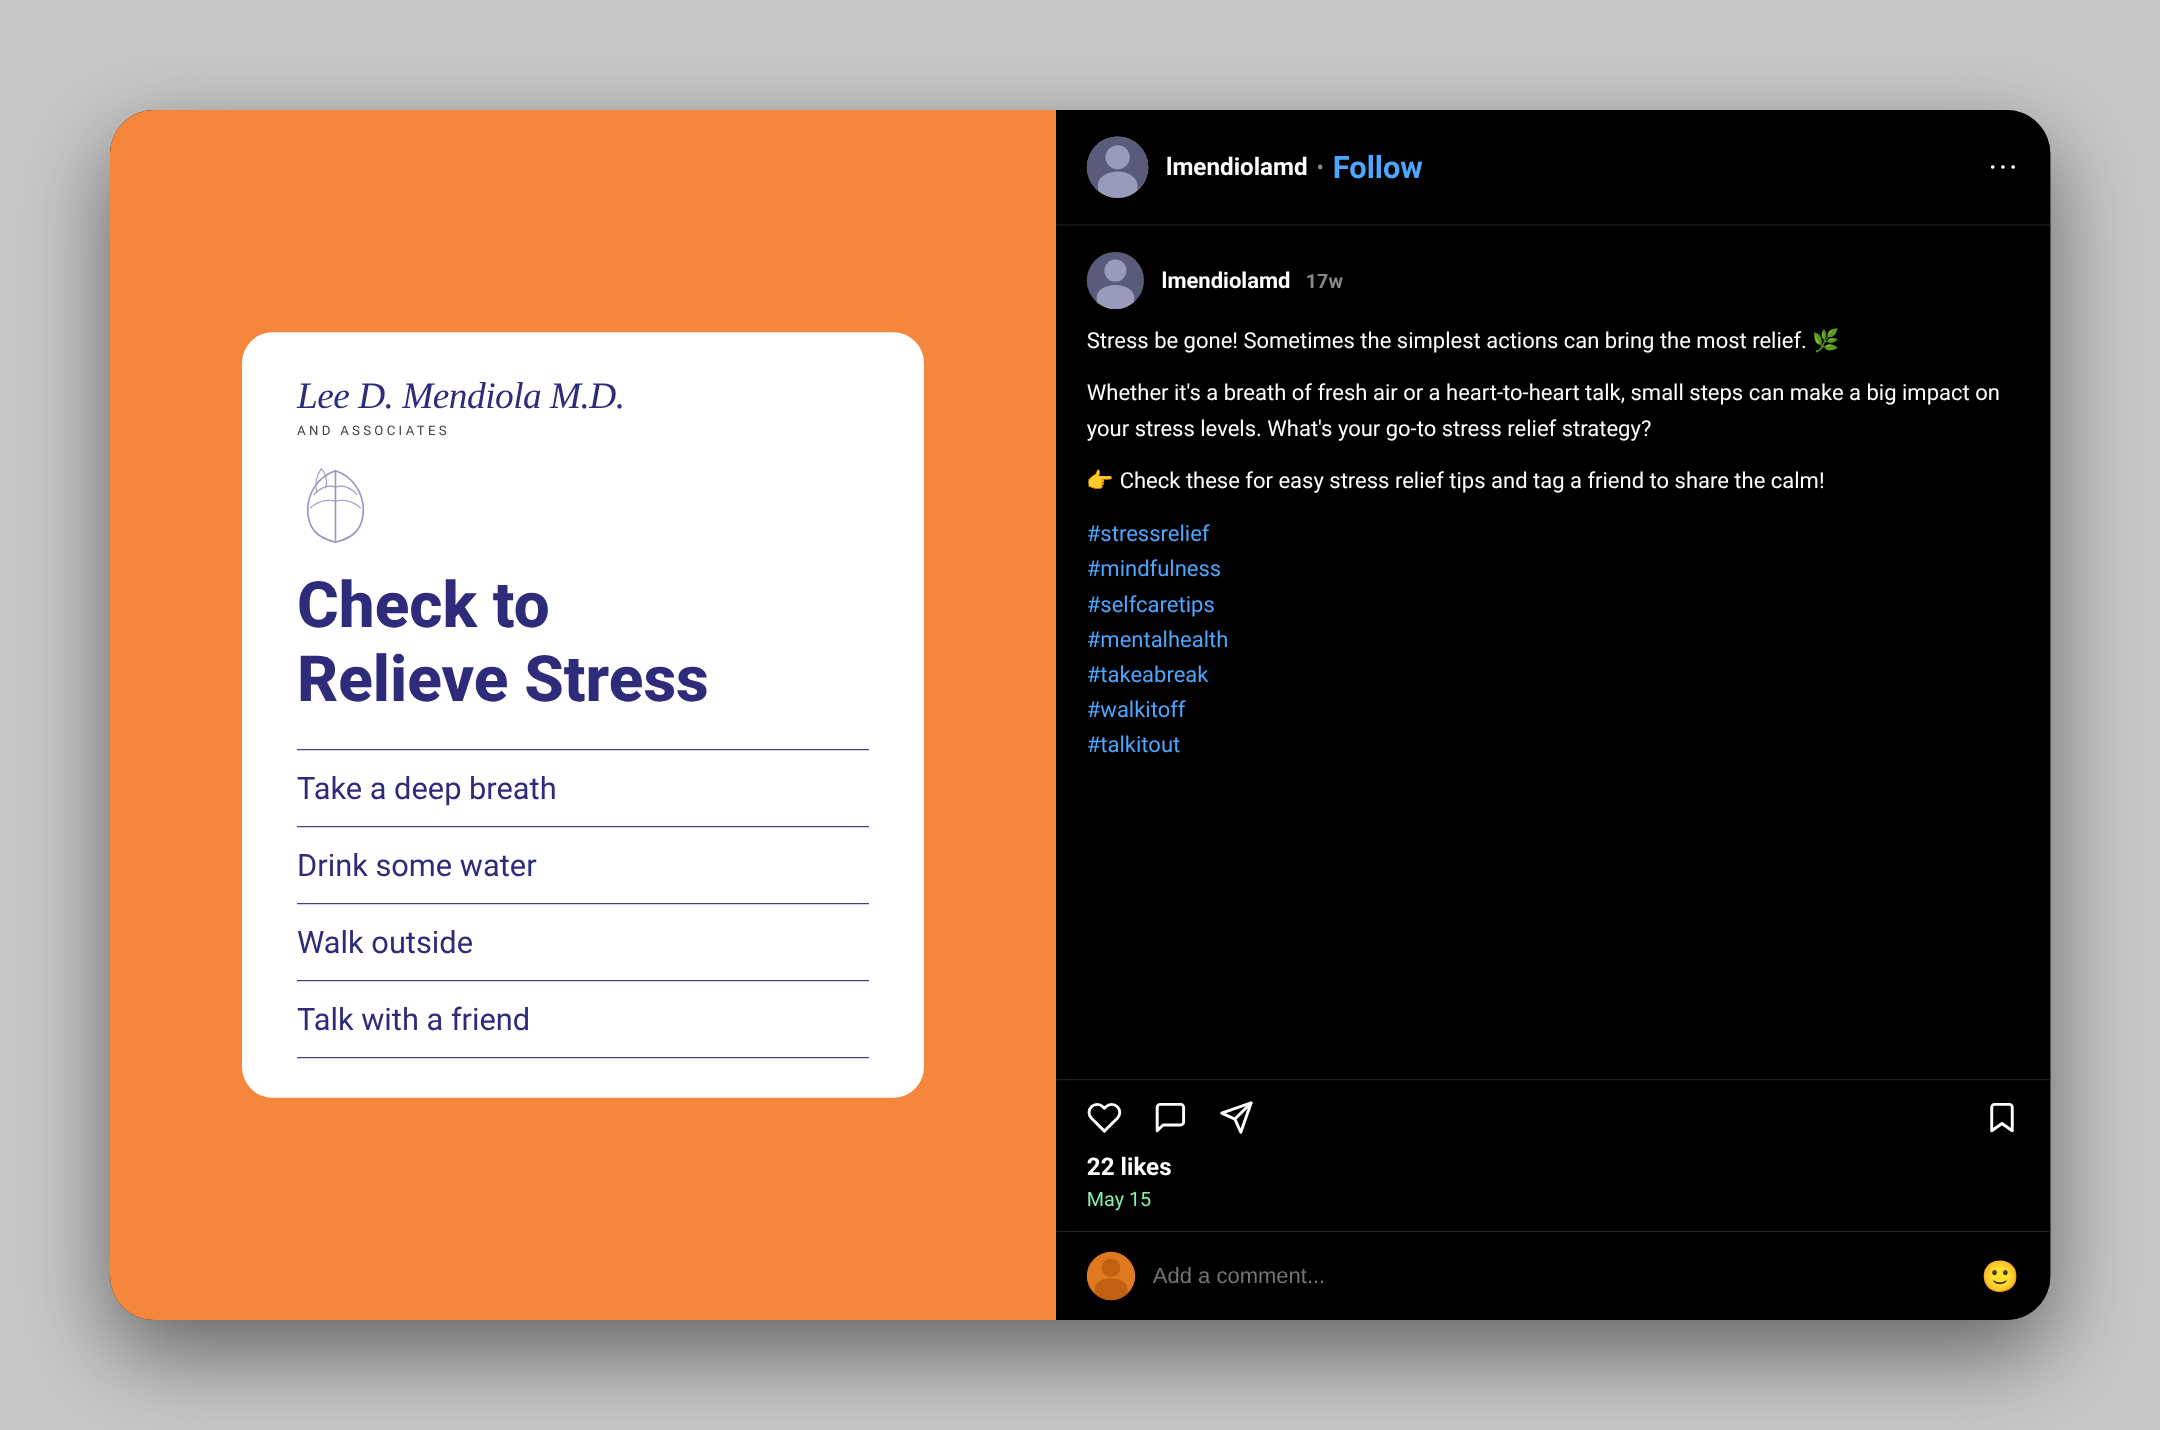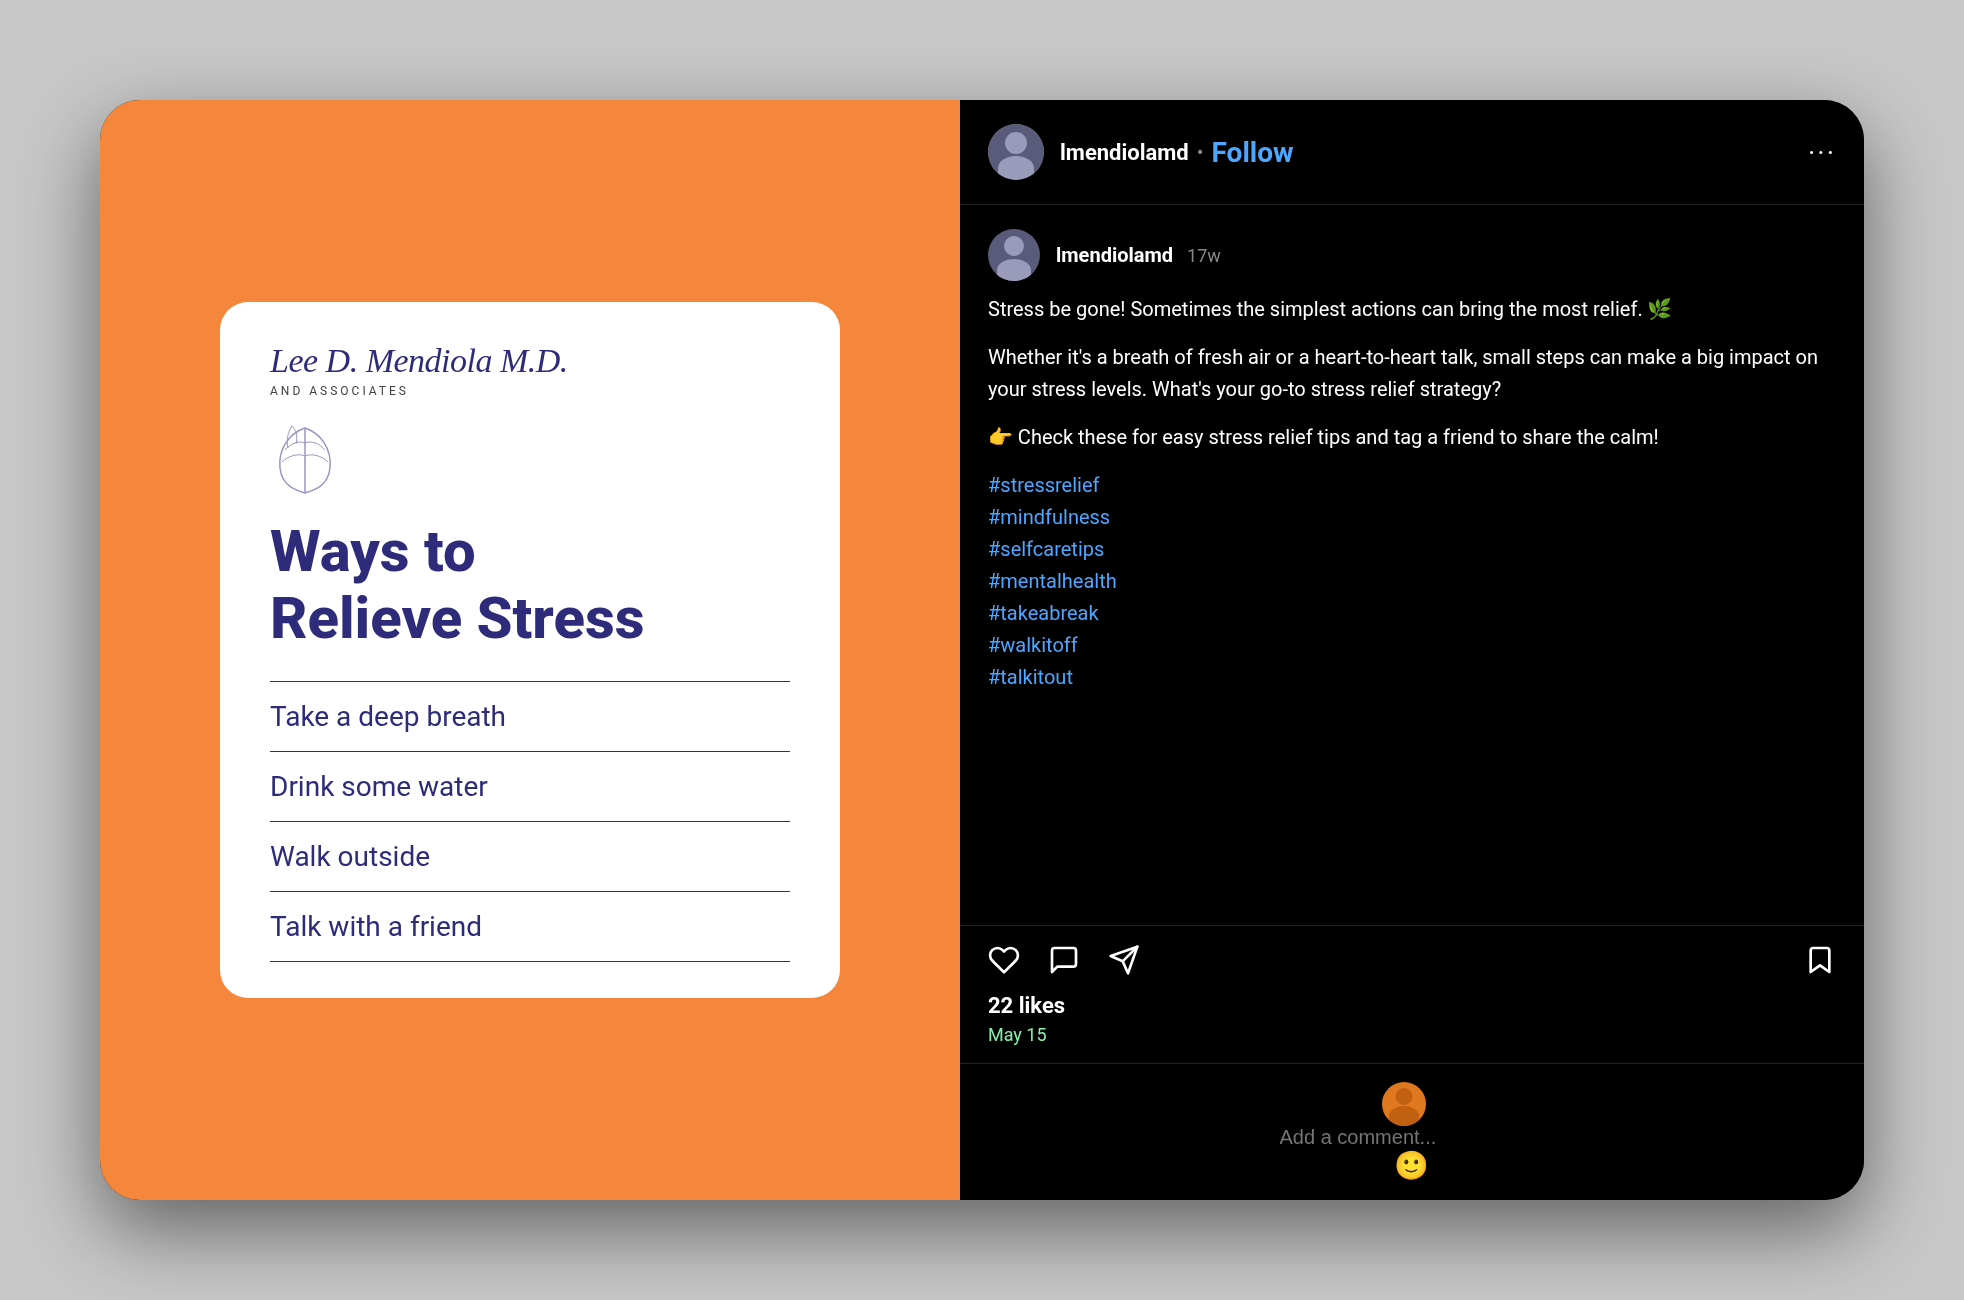--- a/index.html
+++ b/index.html
@@ -204,20 +204,21 @@
     }
     .post-user-info .username {
       font-size: 20px;
       font-weight: 700;
       color: #fff;
     }
     .post-user-info .time {
       font-size: 18px;
       color: #888;
       margin-left: 10px;
+      font-weight: bold;
     }
     .post-text {
       font-size: 20px;
       color: #fff;
       line-height: 1.6;
       margin-bottom: 16px;
     }
     .post-text p {
       margin-bottom: 16px;
     }
@@ -253,21 +254,20 @@
     .post-date {
       font-size: 18px;
       color: #86efac;
     }
     
     .comment-area {
       display: flex;
       align-items: center;
       padding: 18px 28px;
       border-top: 1px solid #222;
-      flex-direction: column;
     }
     .comment-avatar {
       width: 44px;
       height: 44px;
       border-radius: 50%;
       background: #e07820;
       flex-shrink: 0;
       margin-right: 16px;
       display: flex;
       align-items: center;
@@ -343,21 +343,21 @@
           <path d="M35 25 C28 22, 20 26, 15 32" stroke="#6b6baa" stroke-width="1" fill="none"></path>
           <path d="M35 38 C28 35, 18 38, 12 44" stroke="#6b6baa" stroke-width="1" fill="none"></path>
           <path d="M35 25 C42 22, 50 26, 55 32" stroke="#6b6baa" stroke-width="1" fill="none"></path>
           <path d="M35 38 C42 35, 52 38, 58 44" stroke="#6b6baa" stroke-width="1" fill="none"></path>
           <path d="M22 8 C18 14, 16 22, 18 30" stroke="#6b6baa" stroke-width="1" fill="none"></path>
           <path d="M22 8 C26 12, 28 18, 26 26" stroke="#6b6baa" stroke-width="1" fill="none"></path>
         </svg>
       </div>
 
       <div class="card-title">
-        <span>Ways to</span><br>
+        <span>Check to</span><br>
         <span>Relieve Stress</span>
       </div>
 
       <hr class="card-divider">
 
       <div class="card-item">Take a deep breath</div>
       <div class="card-item">Drink some water</div>
       <div class="card-item">Walk outside</div>
       <div class="card-item">Talk with a friend</div>
 

